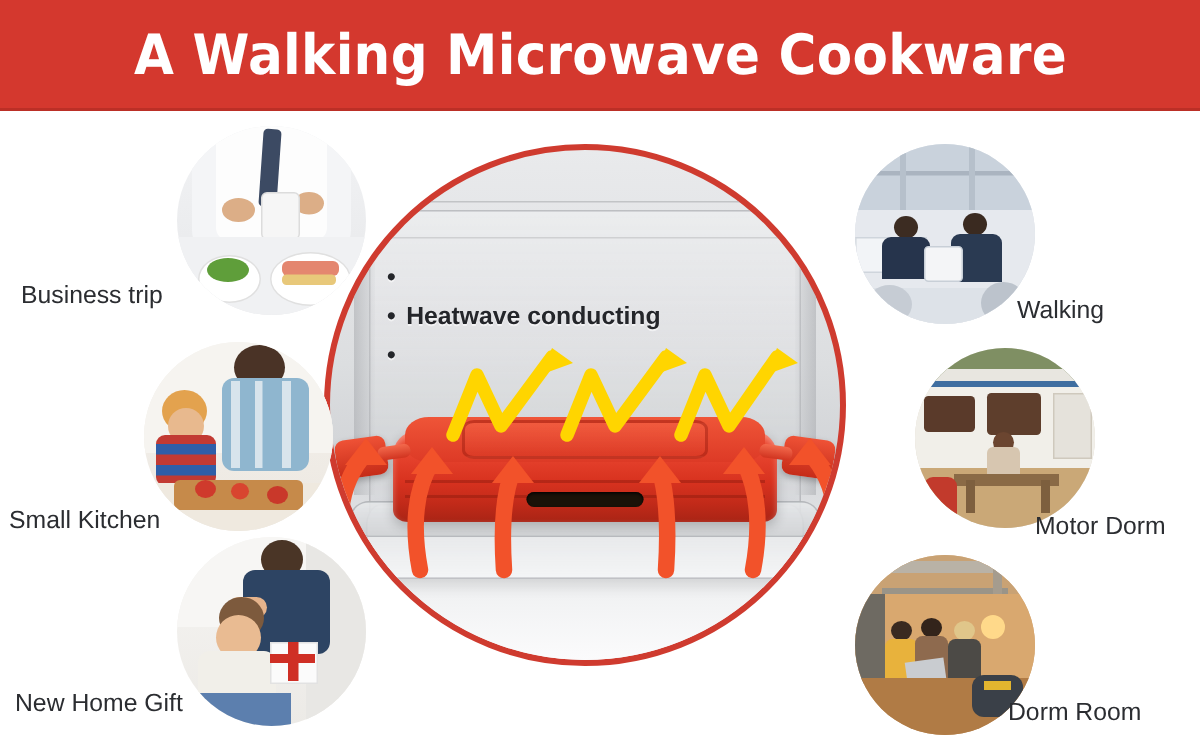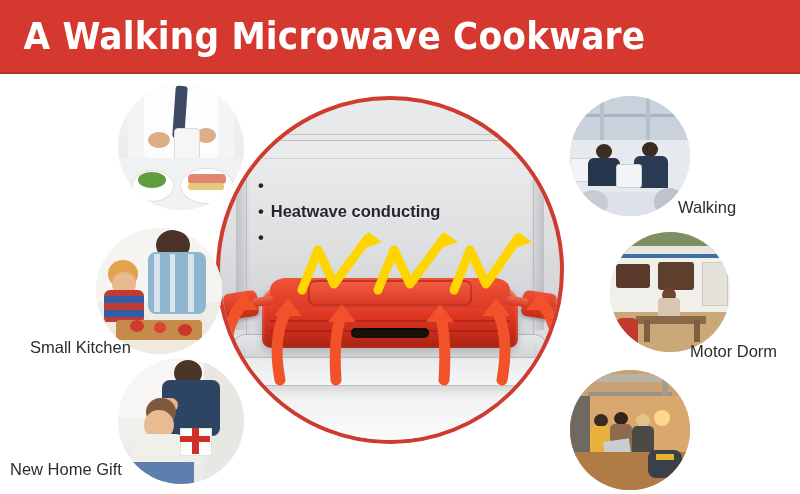--- a/index.html
+++ b/index.html
@@ -9,21 +9,21 @@
     font-family:"Liberation Sans", sans-serif;
     position:relative;
   }
   .stage{position:absolute;inset:0;}
 
   
   .banner{
     position:absolute;left:0;top:0;width:800px;height:72px;
     background:#d4382e;
     border-bottom:2px solid #bb2f26;
-    display:flex;align-items:center;
+    display:flex;align-items:center;justify-content:center;
   }
   .banner-title{
     color:#ffffff;
     font-size:37px;
     font-weight:bold;
     letter-spacing:.2px;
     transform:scaleX(.93);
     white-space:nowrap;
     font-family:"DejaVu Sans", sans-serif;
   }
@@ -245,20 +245,21 @@
       <div class="blob" style="left:78px;top:44px;width:20px;height:15px;background:#dcae87;"></div>
       <div class="bar" style="left:56px;top:44px;width:24px;height:30px;background:#f6f6f6;border-radius:4px;border:1px solid #dcdcdc;"></div>
       <div class="bar" style="left:0;top:74px;width:126px;height:52px;background:#f0f1f3;"></div>
       <div class="blob" style="left:14px;top:86px;width:40px;height:30px;background:#ffffff;border:1px solid #e0e0e0;"></div>
       <div class="blob" style="left:20px;top:88px;width:28px;height:16px;background:#5f9e3a;"></div>
       <div class="blob" style="left:62px;top:84px;width:52px;height:34px;background:#ffffff;border:1px solid #e0e0e0;"></div>
       <div class="bar" style="left:70px;top:90px;width:38px;height:10px;background:#e4866f;border-radius:4px;"></div>
       <div class="bar" style="left:70px;top:99px;width:36px;height:7px;background:#e8c87a;border-radius:3px;"></div>
     </div>
   </div>
+  <div class="label" style="left:14px;top:188px;">Business trip</div>
 
   <div class="photo" style="left:96px;top:228px;width:126px;height:126px;">
     <div class="ph-inner" style="background:linear-gradient(180deg,#f5f3ef,#ece7e0);">
       <div class="bar" style="left:0;top:0;width:126px;height:74px;background:#f6f4f0;"></div>
       <div class="blob" style="left:60px;top:2px;width:34px;height:30px;background:#4a3326;"></div>
       <div class="bar" style="left:52px;top:24px;width:58px;height:62px;background:#8fb6cf;border-radius:8px;"></div>
       <div class="bar" style="left:58px;top:26px;width:6px;height:58px;background:#d8e4ec;"></div>
       <div class="bar" style="left:74px;top:26px;width:5px;height:58px;background:#d8e4ec;"></div>
       <div class="bar" style="left:92px;top:26px;width:6px;height:58px;background:#d8e4ec;"></div>
       <div class="blob" style="left:12px;top:32px;width:30px;height:28px;background:#e3a24e;"></div>
@@ -266,21 +267,21 @@
       <div class="bar" style="left:8px;top:62px;width:40px;height:34px;background:#c23a33;border-radius:6px;"></div>
       <div class="bar" style="left:8px;top:68px;width:40px;height:7px;background:#2f5ea8;"></div>
       <div class="bar" style="left:8px;top:82px;width:40px;height:7px;background:#2f5ea8;"></div>
       <div class="bar" style="left:0;top:94px;width:126px;height:32px;background:#efe9df;"></div>
       <div class="bar" style="left:20px;top:92px;width:86px;height:20px;background:#c68a4a;border-radius:4px;"></div>
       <div class="blob" style="left:34px;top:92px;width:14px;height:12px;background:#cf3a2c;"></div>
       <div class="blob" style="left:58px;top:94px;width:12px;height:11px;background:#d8452f;"></div>
       <div class="blob" style="left:82px;top:96px;width:14px;height:12px;background:#c9382a;"></div>
     </div>
   </div>
-  <div class="label" style="left:6px;top:338px;margin-left:24px;">Small Kitchen</div>
+  <div class="label" style="left:6px;top:338px;">Small Kitchen</div>
 
   <div class="photo" style="left:118px;top:358px;width:126px;height:126px;">
     <div class="ph-inner" style="background:linear-gradient(180deg,#f6f5f3,#eceae6);">
       <div class="bar" style="left:0;top:0;width:126px;height:60px;background:#f7f6f4;"></div>
       <div class="bar" style="left:86px;top:0;width:40px;height:126px;background:#e8e7e4;"></div>
       <div class="blob" style="left:56px;top:2px;width:28px;height:26px;background:#4a3526;"></div>
       <div class="bar" style="left:44px;top:22px;width:58px;height:56px;background:#2d4463;border-radius:8px;"></div>
       <div class="blob" style="left:34px;top:40px;width:26px;height:14px;background:#e6b48c;border-radius:8px;"></div>
       <div class="blob" style="left:28px;top:40px;width:30px;height:28px;background:#7d5a3d;"></div>
       <div class="blob" style="left:26px;top:52px;width:30px;height:30px;background:#e9bb92;"></div>
@@ -347,14 +348,15 @@
       <div class="blob" style="left:44px;top:42px;width:14px;height:13px;background:#33241b;"></div>
       <div class="bar" style="left:40px;top:54px;width:22px;height:28px;background:#8e6a4e;border-radius:5px 5px 0 0;"></div>
       <div class="blob" style="left:66px;top:44px;width:14px;height:13px;background:#e0c68a;"></div>
       <div class="bar" style="left:62px;top:56px;width:22px;height:26px;background:#4c4a46;border-radius:5px 5px 0 0;"></div>
       <div class="bar" style="left:34px;top:70px;width:26px;height:14px;background:#c9ccd0;transform:rotate(-8deg);"></div>
       <div class="bar" style="left:0;top:82px;width:120px;height:38px;background:#b07b45;"></div>
       <div class="blob" style="left:78px;top:80px;width:34px;height:28px;background:#3a4048;border-radius:8px;"></div>
       <div class="bar" style="left:86px;top:84px;width:18px;height:6px;background:#e2b52f;"></div>
     </div>
   </div>
+  <div class="label" style="left:672px;top:466px;">Dorm Room</div>
 
 </div>
 
 </body></html>

